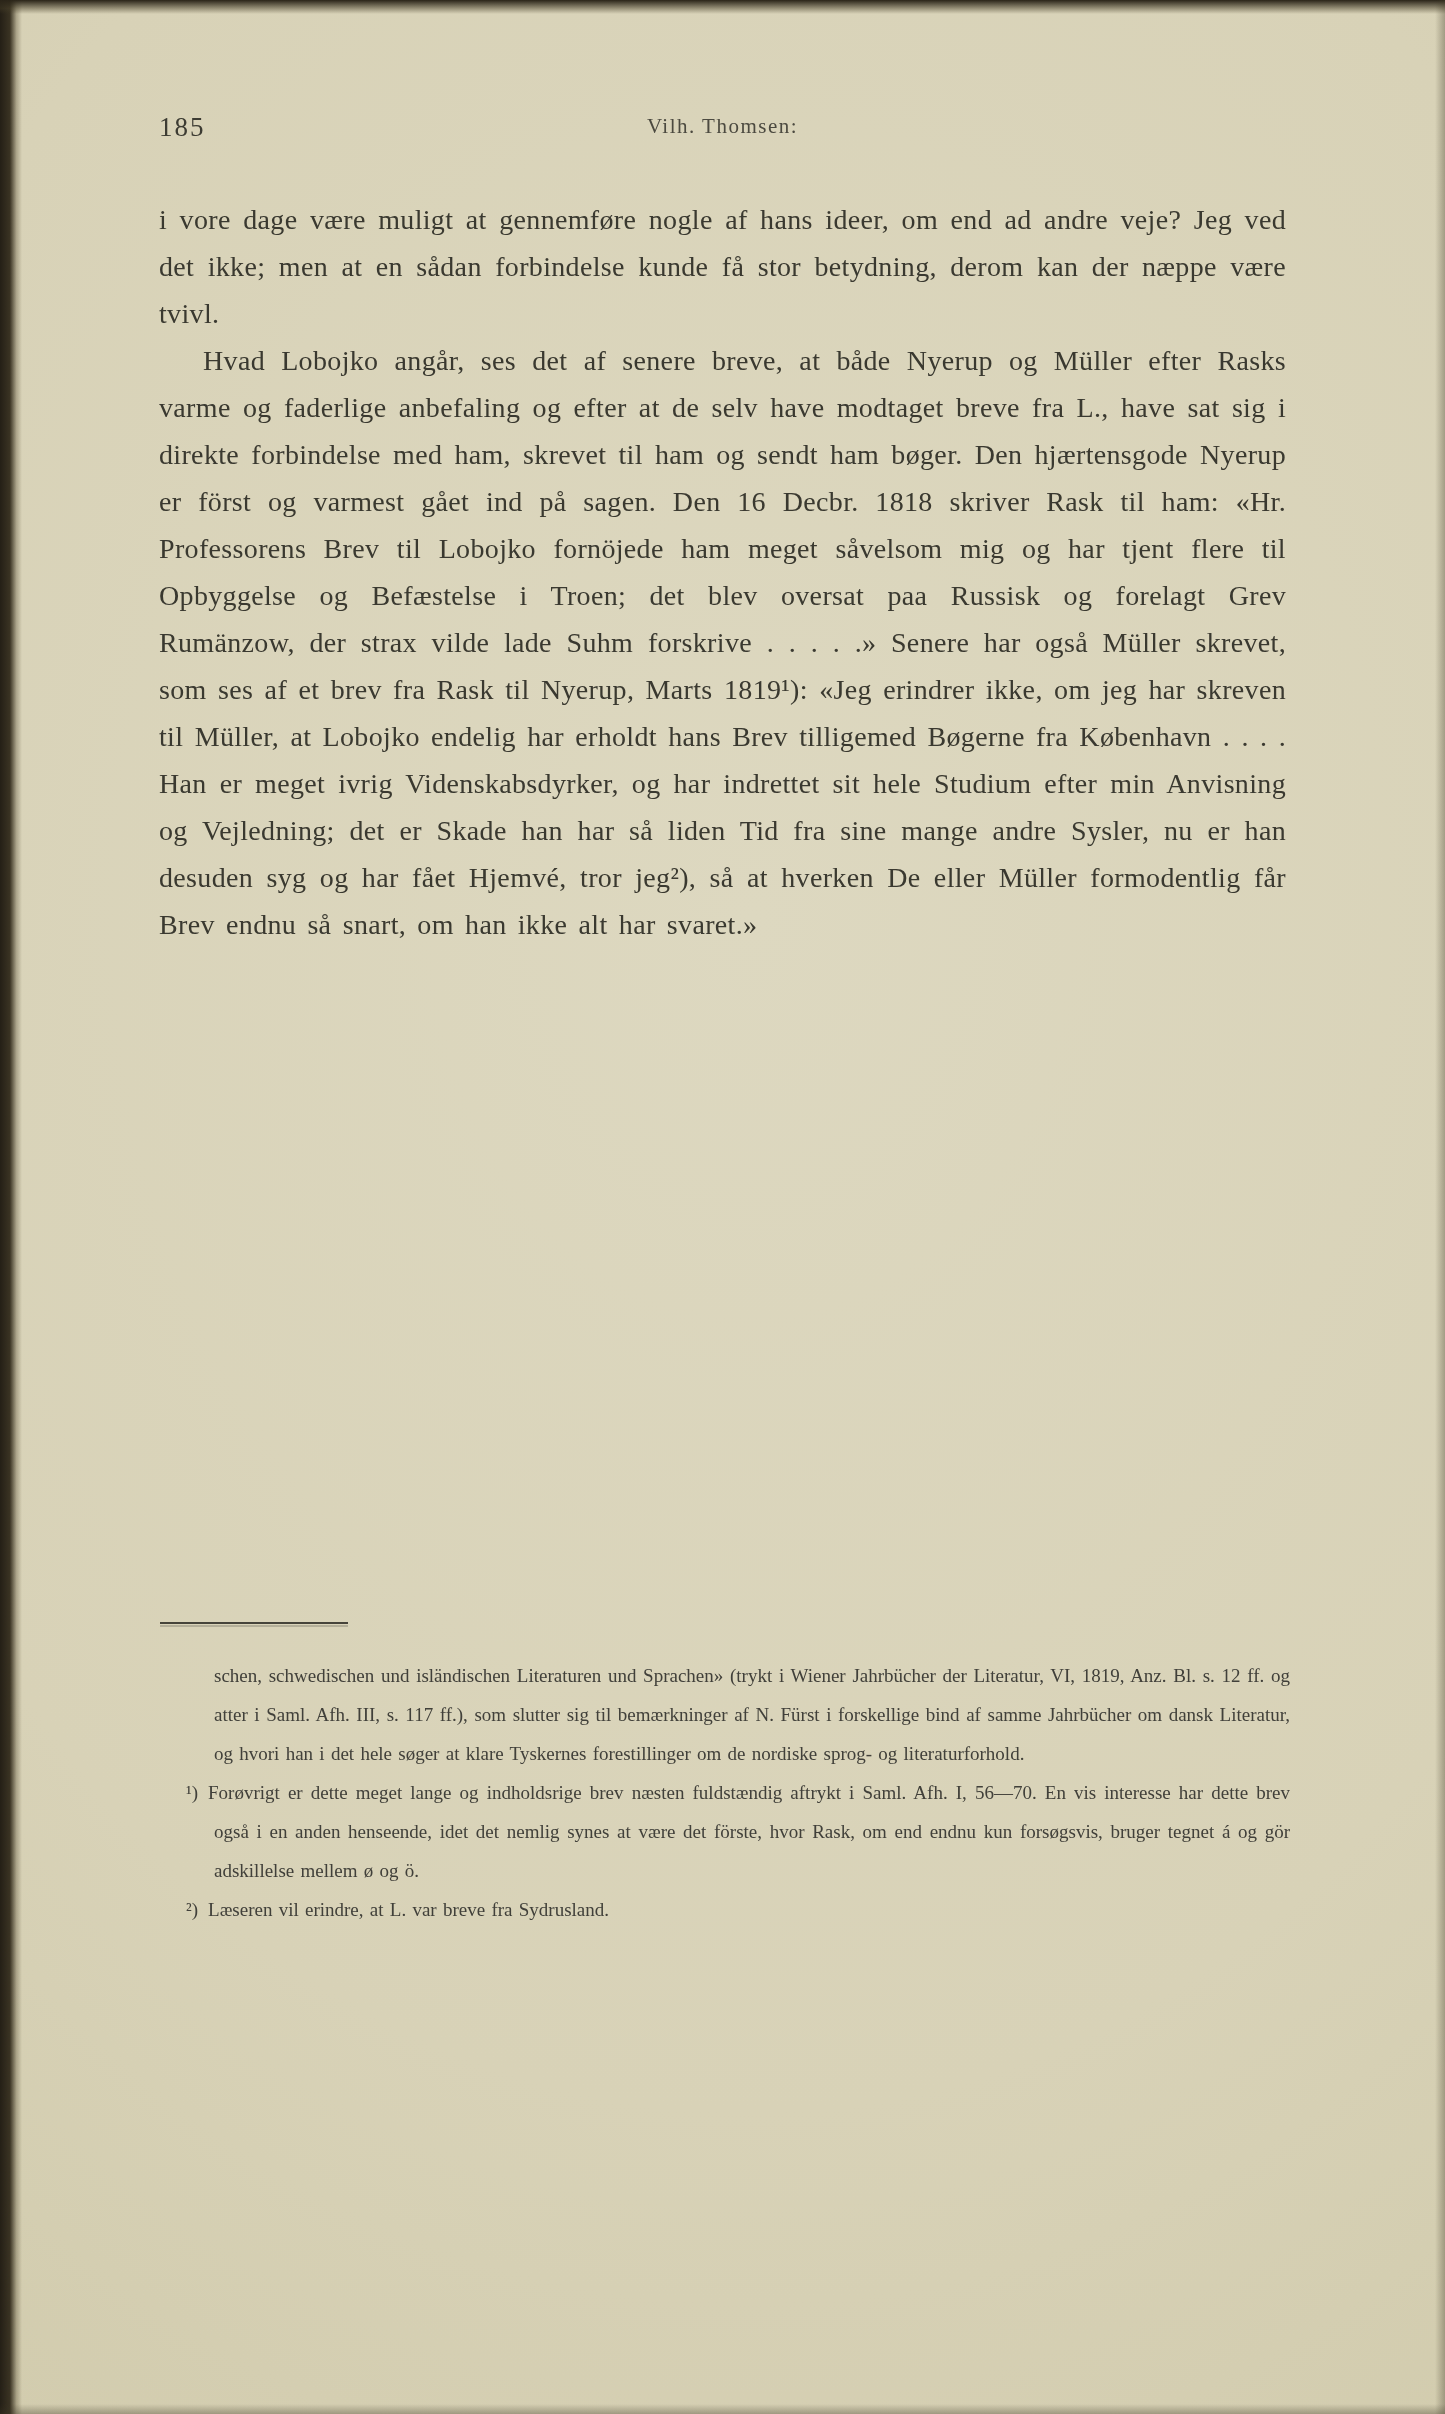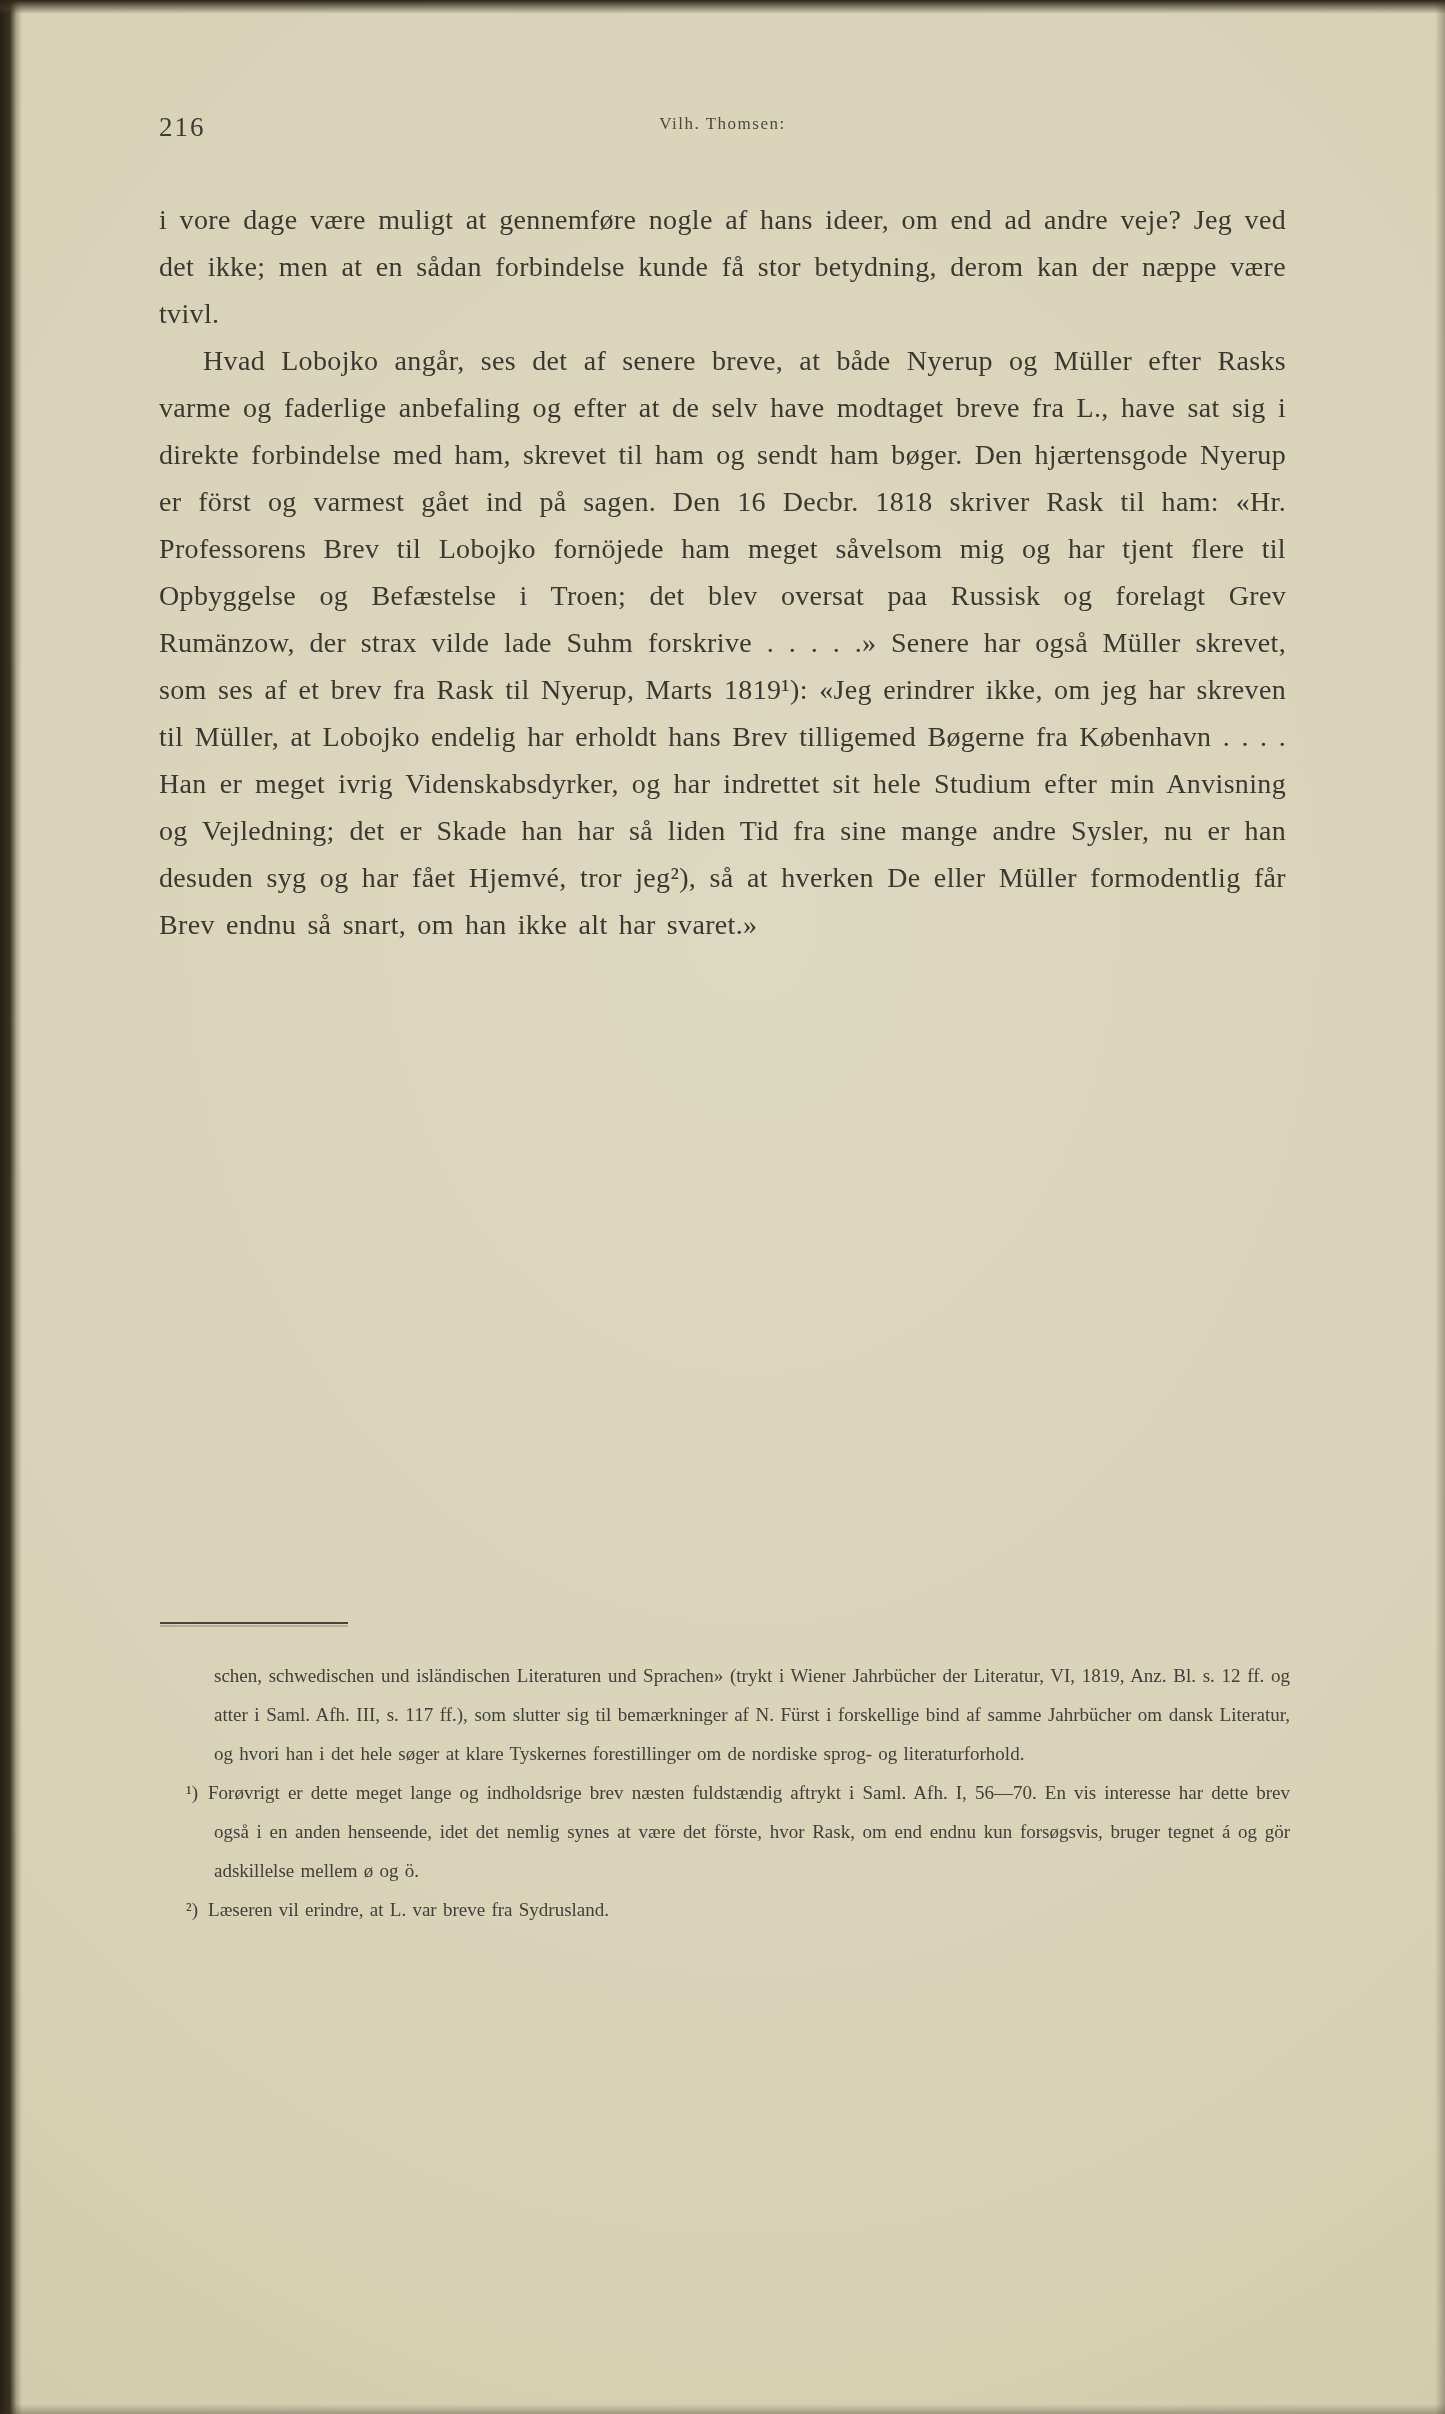--- a/index.html
+++ b/index.html
@@ -49,21 +49,21 @@
     font-size: 27px;
     letter-spacing: 2px;
     color: #3d3c33;
   }
   .running-title {
     position: absolute;
     left: 0;
     right: 0;
     top: 2px;
     text-align: center;
-    font-size: 17px;
+    font-size: 21px;
     letter-spacing: 1.5px;
     color: #4c4a40;
   }
 
   .body-text {
     position: absolute;
     top: 196px;
     left: 159px;
     width: 1127px;
     font-size: 28px;
@@ -116,21 +116,21 @@
 <body>
 
 <div class="page">
 
   <div class="edge-left"></div>
   <div class="edge-top"></div>
   <div class="edge-right"></div>
   <div class="edge-bottom"></div>
 
   <header class="running-head">
-    <span class="page-num">216</span>
+    <span class="page-num">185</span>
     <span class="running-title">Vilh. Thomsen:</span>
   </header>
 
   <main class="body-text">
     <p class="para no-indent">i vore dage være muligt at gennemføre nogle af hans ideer, om end ad andre veje? Jeg ved det ikke; men at en sådan forbindelse kunde få stor betydning, derom kan der næppe være tvivl.</p>
     <p class="para indent">Hvad Lobojko angår, ses det af senere breve, at både Nyerup og Müller efter Rasks varme og faderlige anbefaling og efter at de selv have modtaget breve fra L., have sat sig i direkte forbindelse med ham, skrevet til ham og sendt ham bøger. Den hjærtensgode Nyerup er först og varmest gået ind på sagen. Den 16 Decbr. 1818 skriver Rask til ham: «Hr. Professorens Brev til Lobojko fornöjede ham meget såvelsom mig og har tjent flere til Opbyggelse og Befæstelse i Troen; det blev oversat paa Russisk og forelagt Grev Rumänzow, der strax vilde lade Suhm forskrive . . . . .» Senere har også Müller skrevet, som ses af et brev fra Rask til Nyerup, Marts 1819¹): «Jeg erindrer ikke, om jeg har skreven til Müller, at Lobojko endelig har erholdt hans Brev tilligemed Bøgerne fra København . . . . Han er meget ivrig Videnskabsdyrker, og har indrettet sit hele Studium efter min Anvisning og Vejledning; det er Skade han har så liden Tid fra sine mange andre Sysler, nu er han desuden syg og har fået Hjemvé, tror jeg²), så at hverken De eller Müller formodentlig får Brev endnu så snart, om han ikke alt har svaret.»</p>
   </main>
 
   <div class="footnote-rule"></div>
 

